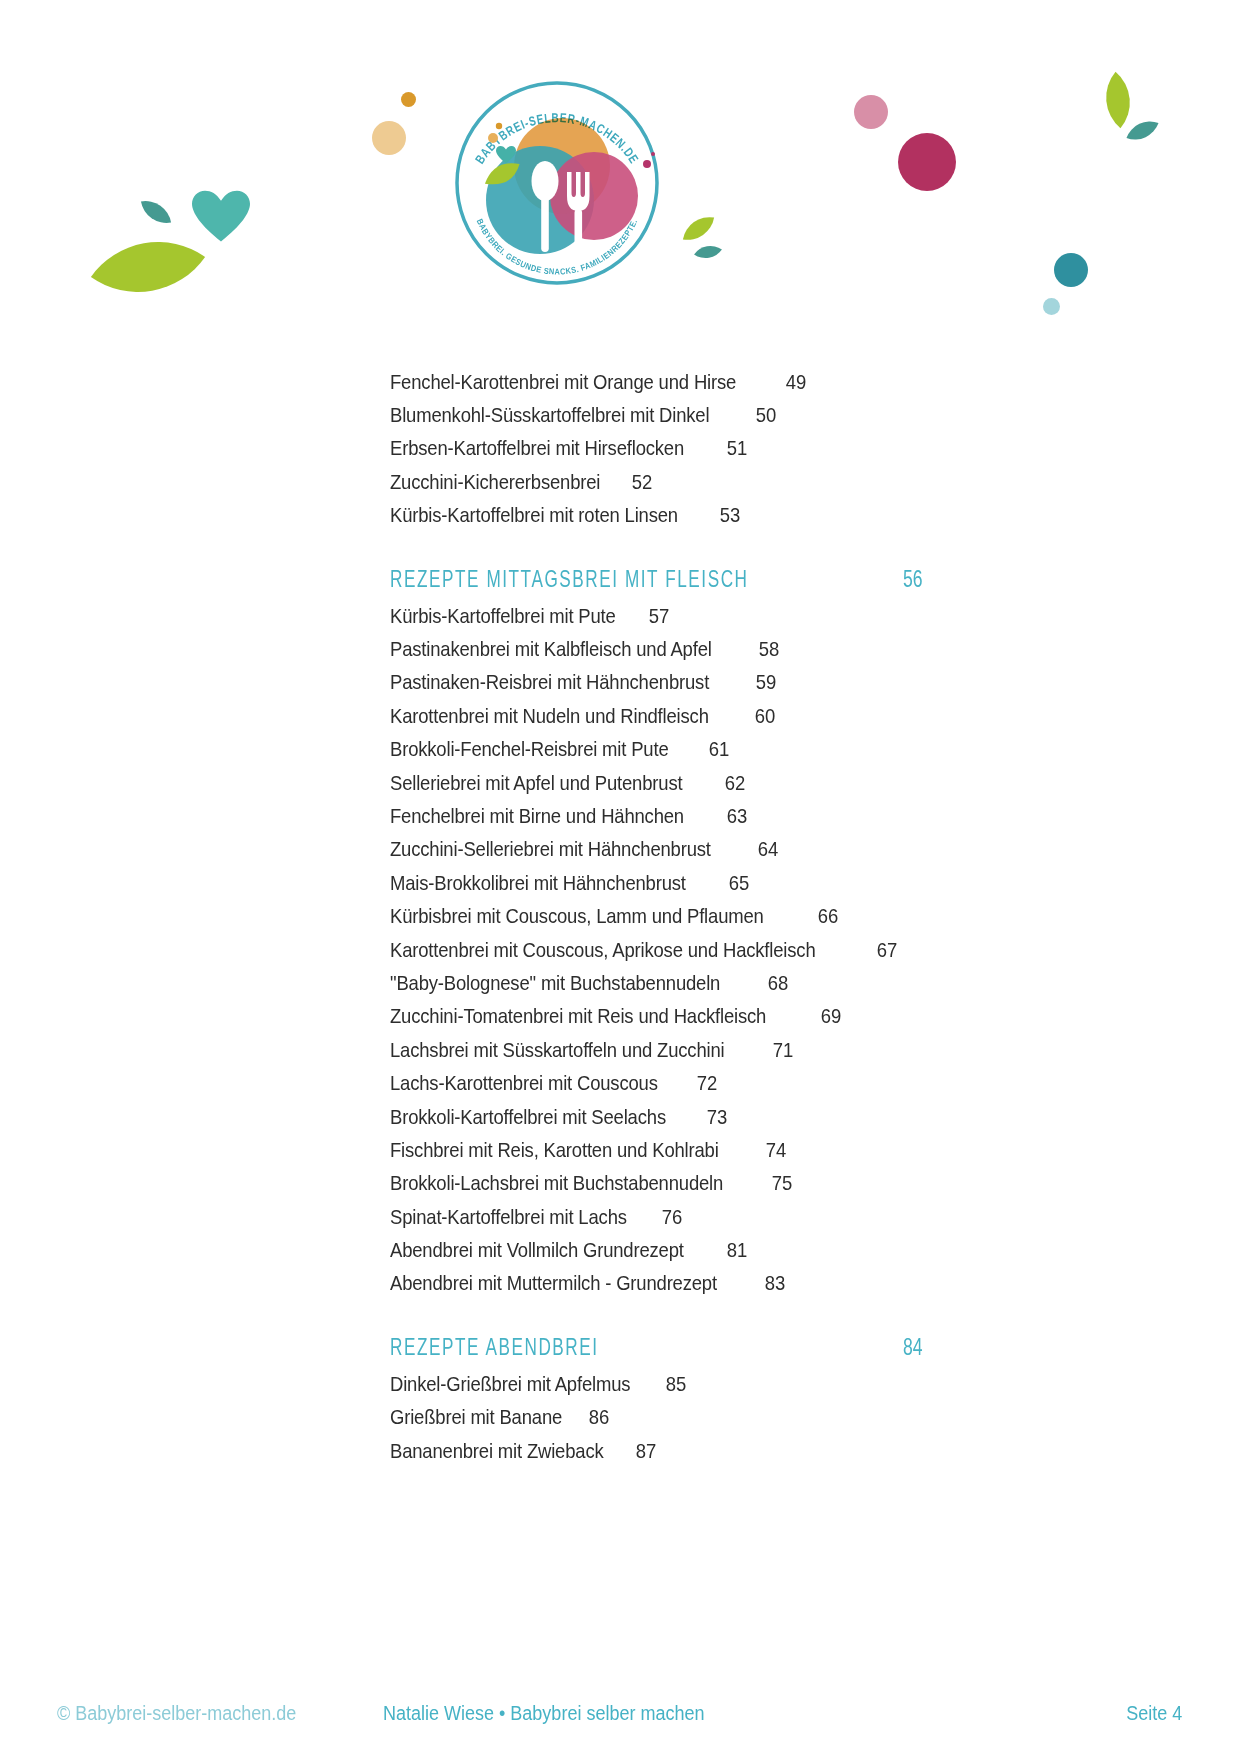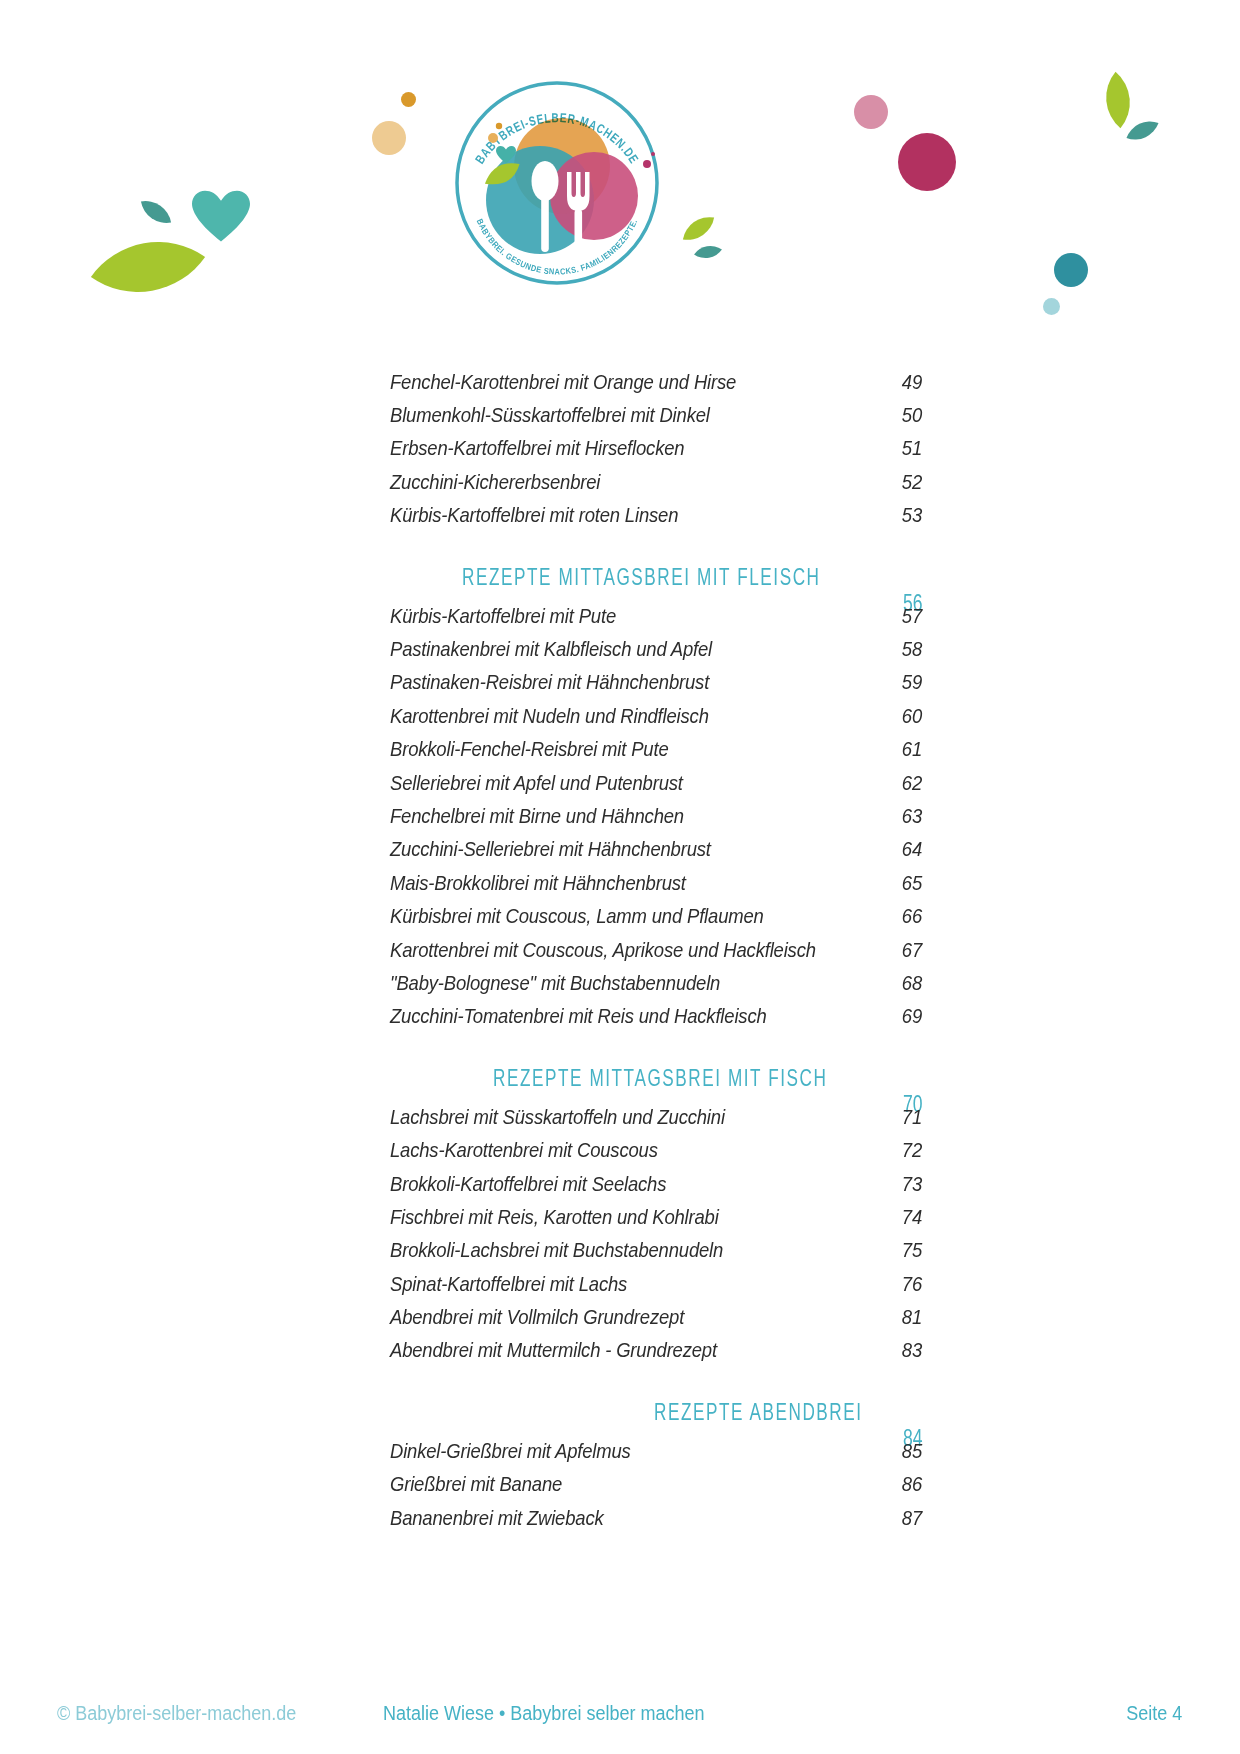--- a/index.html
+++ b/index.html
@@ -22,25 +22,25 @@
   .teal-circle-r{left:1054px;top:253px;width:34px;height:34px;background:#2f909f;}
   .ltteal-circle{left:1043px;top:298px;width:17px;height:17px;background:#a3d5dc;}
   .lime-leaf-badge{left:685px;top:215px;width:27px;height:27px;background:#a5c62e;transform:rotate(-80deg);}
   .teal-leaf-badge{left:698px;top:242px;width:20px;height:20px;background:#459a91;transform:rotate(-55deg);}
 
   
   .logo{position:absolute;left:442px;top:68px;width:230px;height:230px;}
 
   
   .toc{position:absolute;left:390px;top:365px;width:532px;}
-  .row{height:33.4px;display:flex;justify-content:space-between;align-items:center;font-style:italic;}
+  .row{height:33.4px;display:flex;justify-content:flex-start;align-items:center;}
   .row .t{font-size:21px;color:#2d2d2d;letter-spacing:-0.2px;white-space:nowrap;
           transform:scaleX(.88);transform-origin:0 50%;}
   .row .p{font-size:21px;color:#2d2d2d;transform:scaleX(.88);transform-origin:100% 50%;}
-  .sec{height:30px;margin-top:32px;margin-bottom:5px;display:flex;justify-content:space-between;align-items:flex-end;flex-direction:column;}
+  .sec{height:30px;margin-top:32px;margin-bottom:5px;display:flex;justify-content:space-between;align-items:center;}
   .sec .t{font-size:22px;color:#46b2c5;letter-spacing:2px;text-transform:uppercase;white-space:nowrap;
           transform:scaleX(.78) scaleY(1.12);transform-origin:0 50%;}
   .sec .p{font-size:22px;color:#46b2c5;transform:scaleX(.8) scaleY(1.12);transform-origin:100% 50%;}
 
   
   .footer span{position:absolute;top:1702px;font-size:20px;white-space:nowrap;}
   .f-copy{left:57px;color:#8ccbd7;transform:scaleX(.9);transform-origin:0 0;}
   .f-center{left:383px;color:#46b2c5;transform:scaleX(.9);transform-origin:0 0;}
   .f-page{right:58px;color:#46b2c5;transform:scaleX(.9);transform-origin:100% 0;}
 </style>
@@ -179,24 +179,20 @@
         <div class="row">
           <span class="t">"Baby-Bolognese" mit Buchstabennudeln</span>
           <span class="p">68</span>
         </div>
         <div class="row">
           <span class="t">Zucchini-Tomatenbrei mit Reis und Hackfleisch</span>
           <span class="p">69</span>
         </div>
       </div>
       <div>
-        <div class="sec">
-          <span class="t">Rezepte Mittagsbrei mit Fisch</span>
-          <span class="p">70</span>
-        </div>
         <div class="row">
           <span class="t">Lachsbrei mit Süsskartoffeln und Zucchini</span>
           <span class="p">71</span>
         </div>
         <div class="row">
           <span class="t">Lachs-Karottenbrei mit Couscous</span>
           <span class="p">72</span>
         </div>
         <div class="row">
           <span class="t">Brokkoli-Kartoffelbrei mit Seelachs</span>

